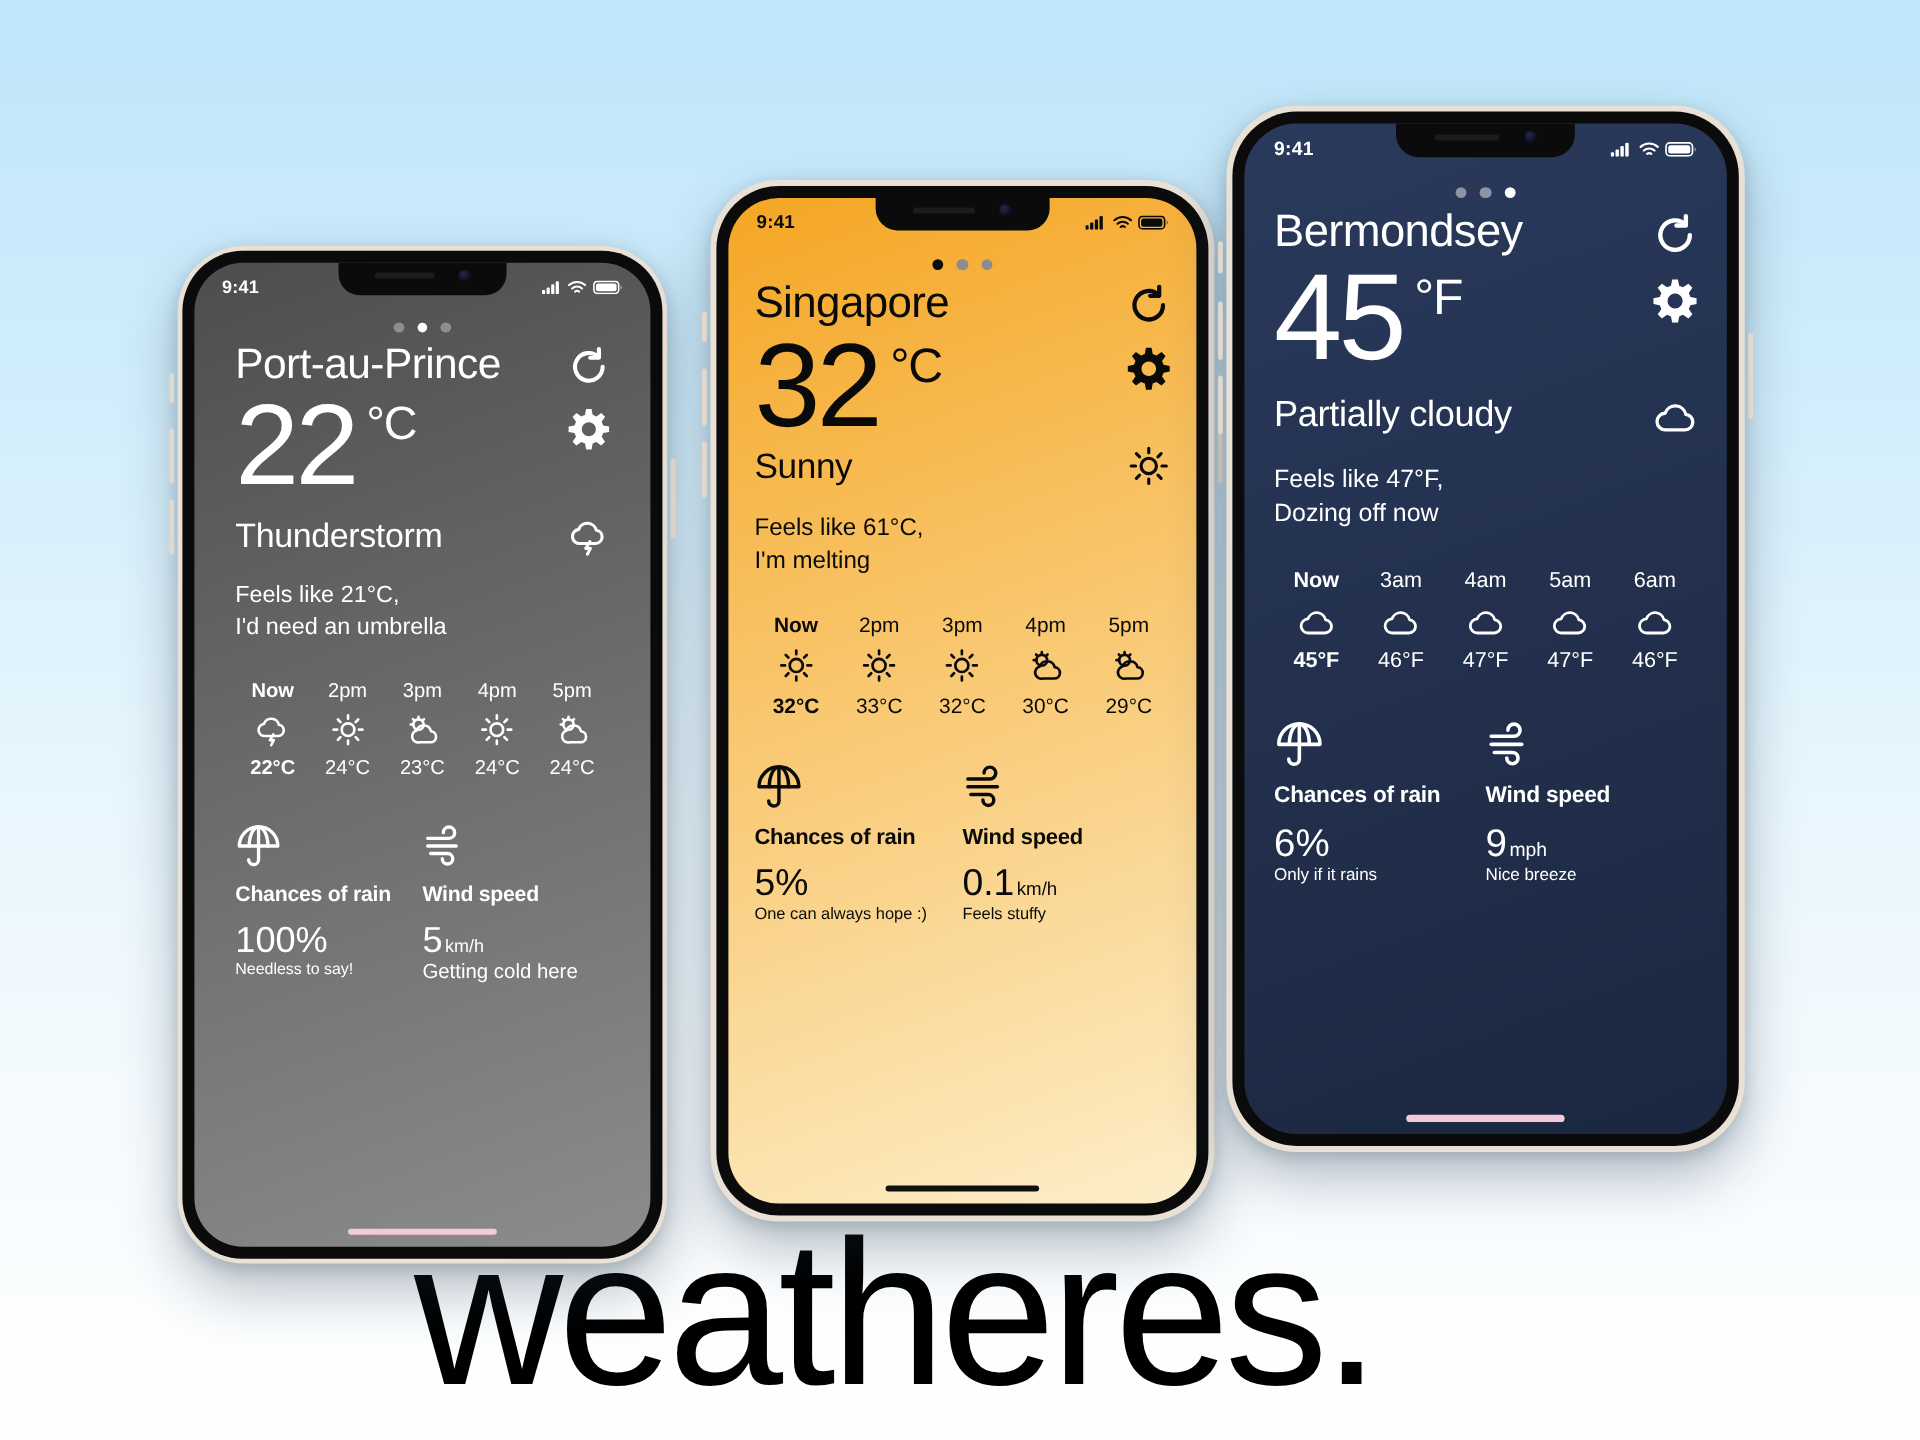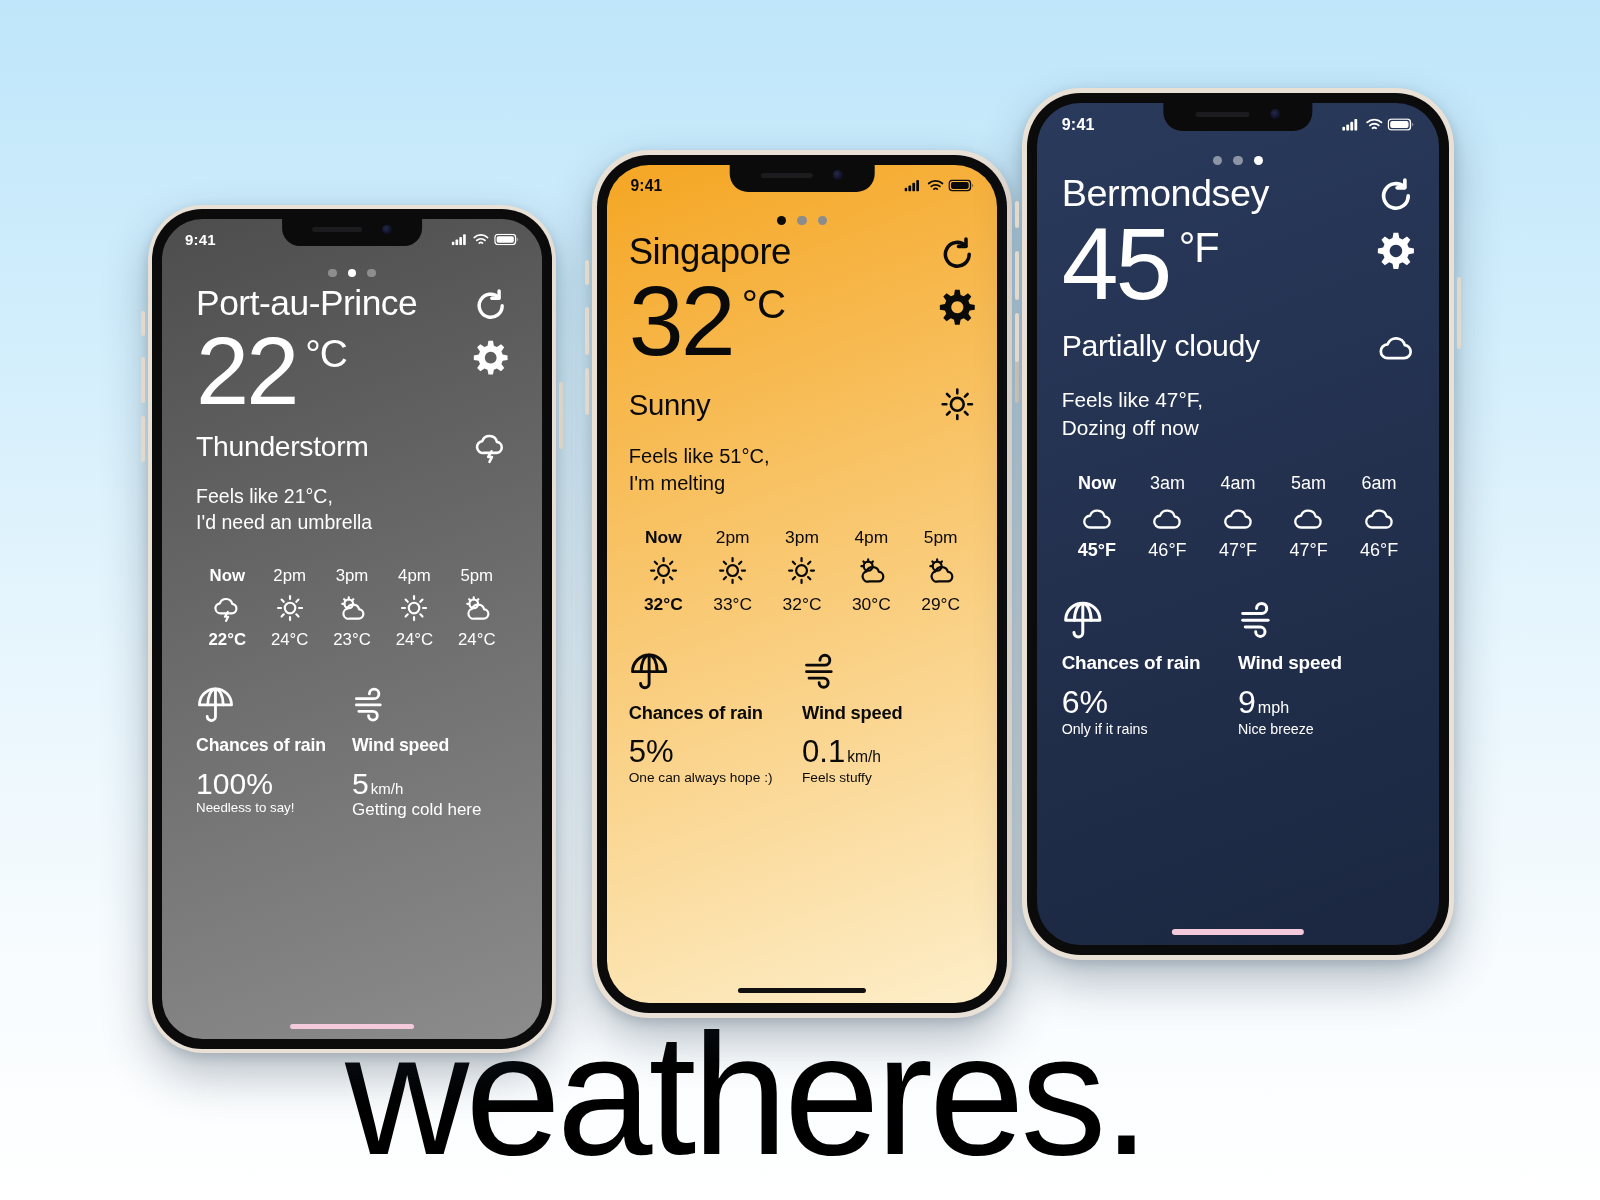--- a/index.html
+++ b/index.html
@@ -462,32 +462,32 @@
                     </svg>
                   </span>
                 <span>
                     <svg width="36.6" height="36.6" viewBox="0 0 32 32">
     <path d="M31.26 13.95 L31.26 18.05 L26.83 18.87 L25.68 21.63 L28.24 25.34 L25.34 28.24 L21.63 25.68 L18.87 26.83 L18.05 31.26 L13.95 31.26 L13.13 26.83 L10.37 25.68 L6.66 28.24 L3.76 25.34 L6.32 21.63 L5.17 18.87 L0.74 18.05 L0.74 13.95 L5.17 13.13 L6.32 10.37 L3.76 6.66 L6.66 3.76 L10.37 6.32 L13.13 5.17 L13.95 0.74 L18.05 0.74 L18.87 5.17 L21.63 6.32 L25.34 3.76 L28.24 6.66 L25.68 10.37 L26.83 13.13 Z M16 10.7 a5.3 5.3 0 1 0 0.01 0 Z" fill="#0a0a0a" fill-rule="evenodd"></path>
                     </svg>
                   </span>
               </div>
             </div>
 
-            <div class="cond-row" style="margin-top:19px;gap:7px">
+            <div class="cond-row" style="margin-top:3px;gap:7px">
               <span class="cond-text" style="font-size:29.3px">Sunny</span>
               <span>
                   <svg width="36.6" height="36.6" viewBox="0 0 32 32" fill="none" stroke="#0a0a0a" stroke-width="2.3" stroke-linecap="round" stroke-linejoin="round">
                     <circle cx="16" cy="16" r="5.6"></circle>
         <path d="M16 3.2v3.2M16 25.6v3.2M3.2 16h3.2M25.6 16h3.2M7 7l2.3 2.3M22.7 22.7L25 25M25 7l-2.3 2.3M9.3 22.7L7 25"></path>
                   </svg>
                 </span>
             </div>
 
             <div class="feels" style="font-size:20.1px;margin-top:20.1px">
-                <span style="display:block">Feels like 51°C,</span>
+                <span style="display:block">Feels like 61°C,</span>
                 <span style="display:block">I'm melting</span>
               </div>
 
             <div class="hourly" style="margin-top:31.1px">
     <div class="hour-col">
       <span class="hour-label current" style="font-size:17.4px">Now</span>
       <span>
                     <svg width="31.11" height="31.11" viewBox="0 0 32 32" fill="none" stroke="#0a0a0a" stroke-width="2.3" stroke-linecap="round" stroke-linejoin="round">
                       <circle cx="16" cy="16" r="5.6"></circle>
         <path d="M16 3.2v3.2M16 25.6v3.2M3.2 16h3.2M25.6 16h3.2M7 7l2.3 2.3M22.7 22.7L25 25M25 7l-2.3 2.3M9.3 22.7L7 25"></path>

